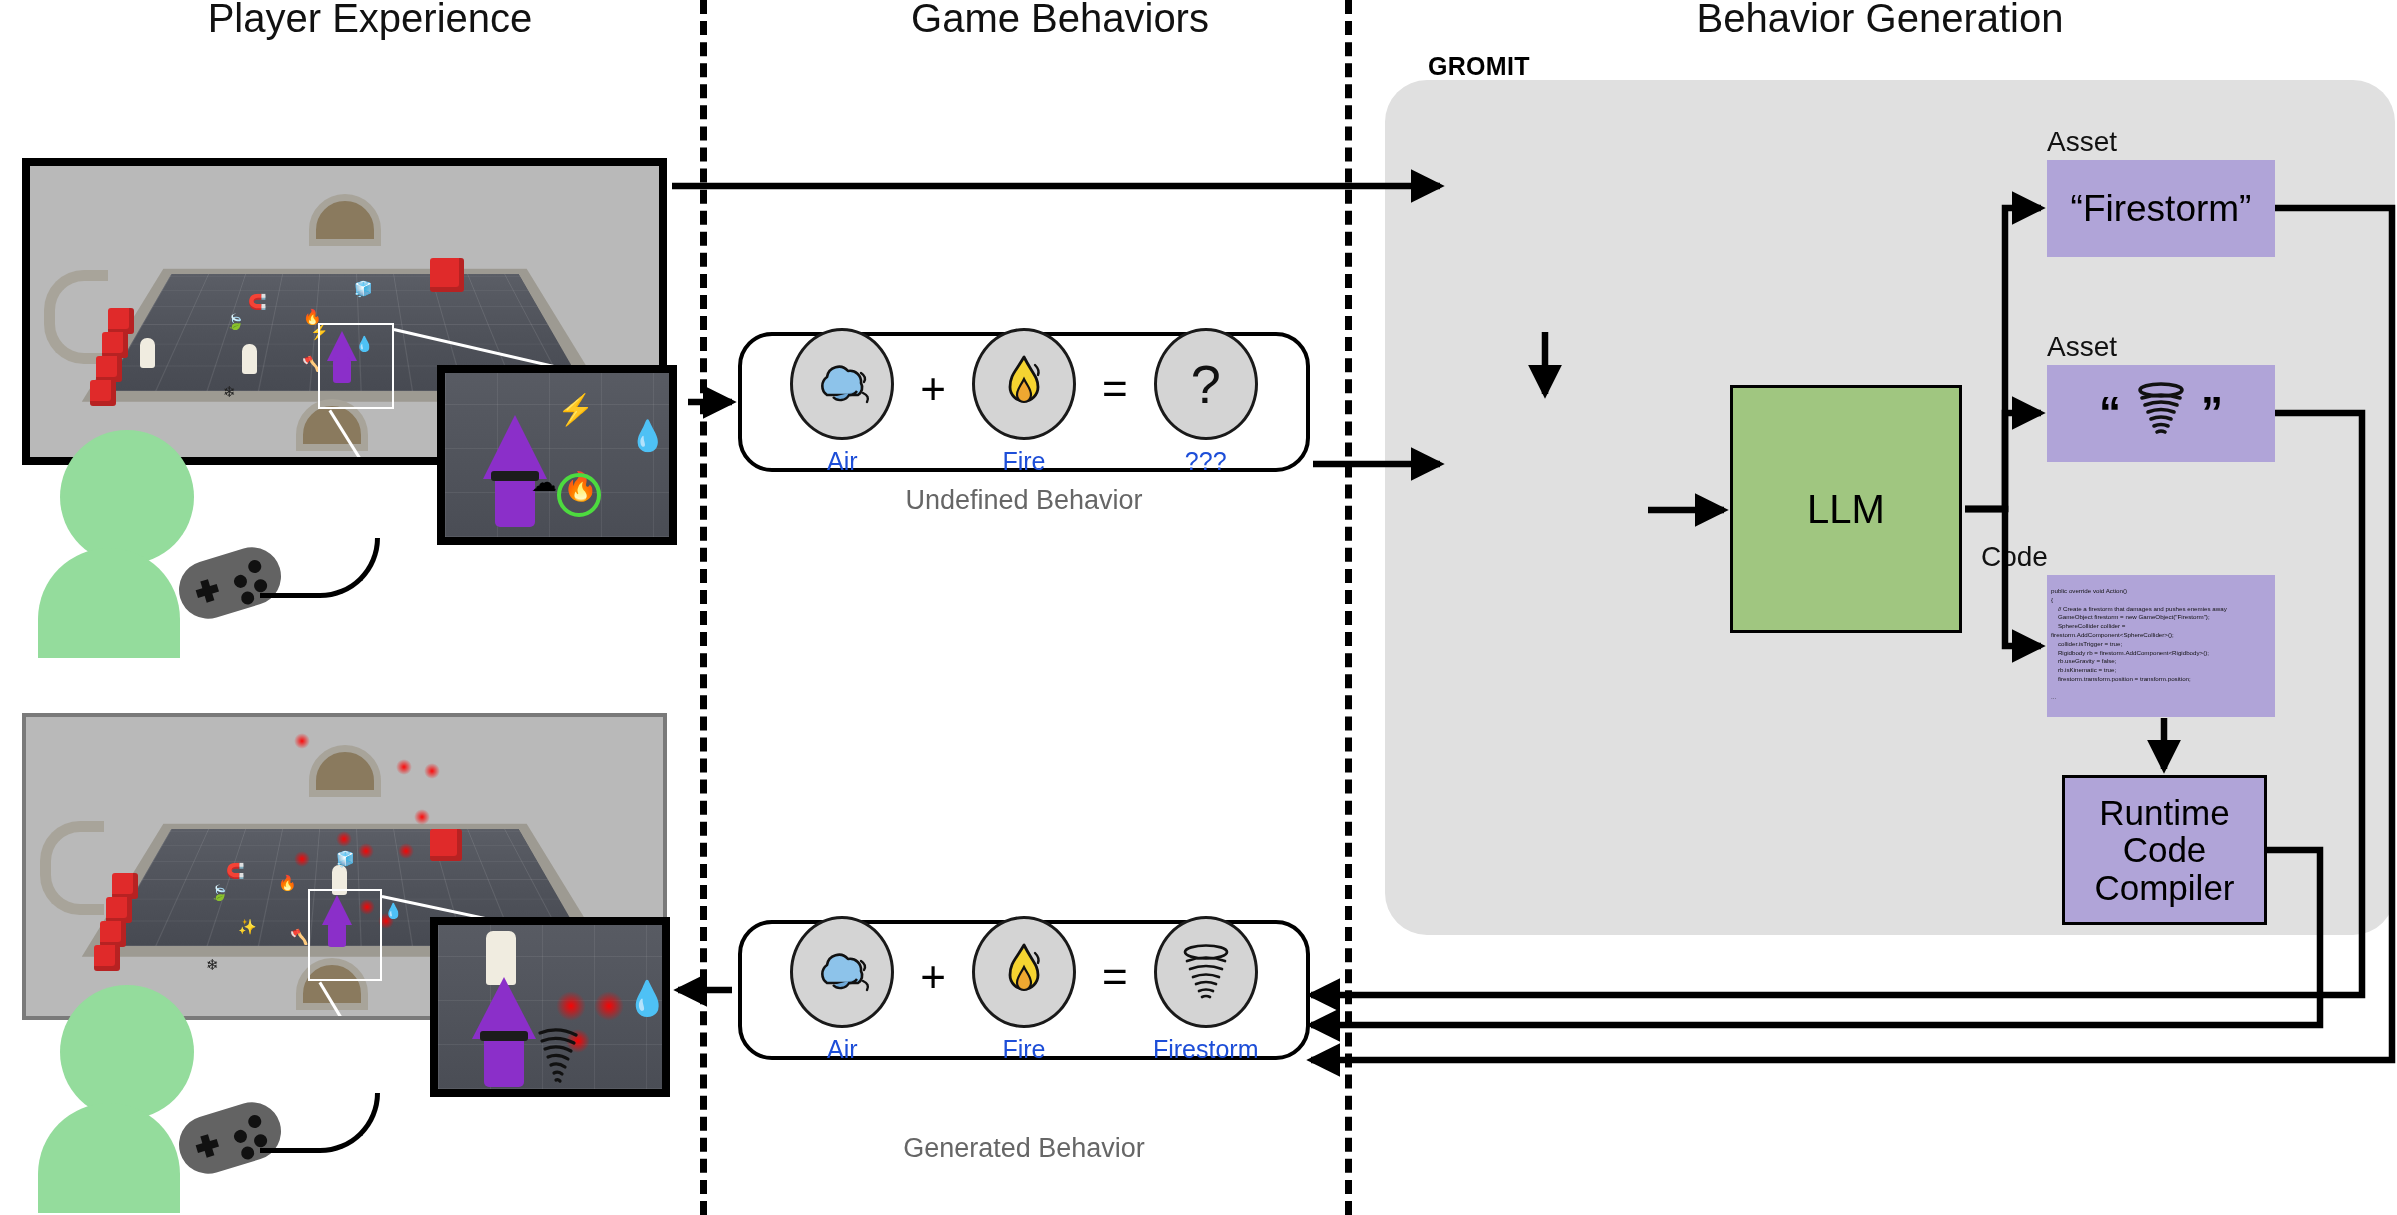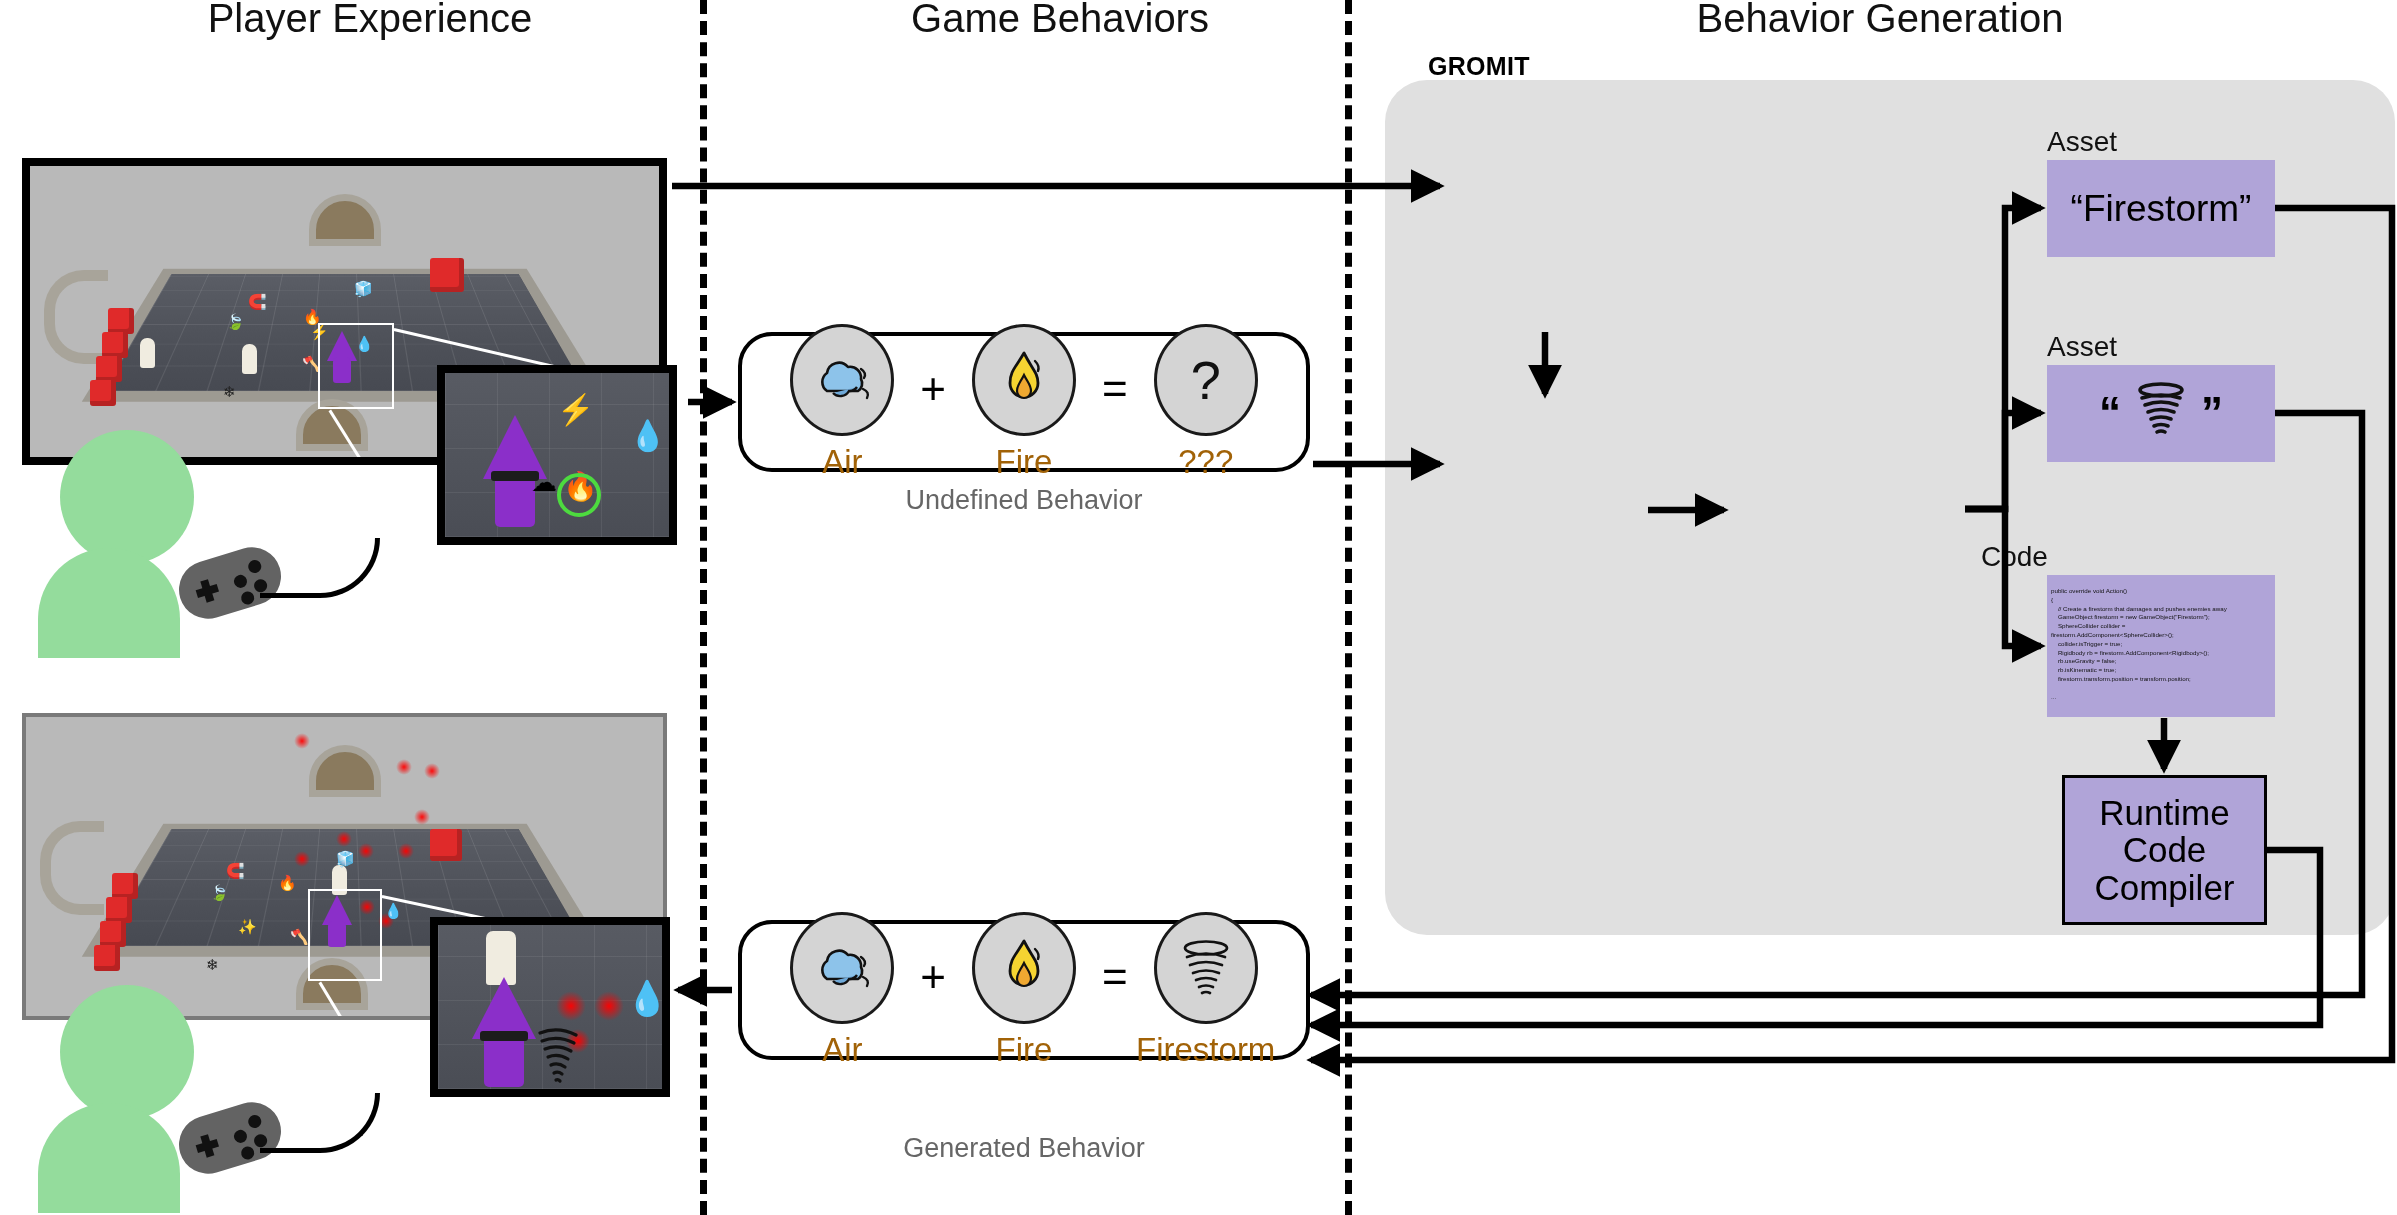--- a/index.html
+++ b/index.html
@@ -92,21 +92,21 @@
   #recipe-bottom { left: 738px; top: 920px; width: 572px; height: 140px; }
 
   .slot { display: flex; flex-direction: column; align-items: center; width: 120px; }
   .orb {
     width: 104px; height: 112px; border-radius: 50%;
     background: #d4d4d4; border: 3.5px solid #1a1a1a;
     display: flex; align-items: center; justify-content: center;
     position: relative;
   }
   .slot-label {
-    margin-top: 7px; font-size: 33px; color: #a16207; white-space: nowrap;
+    margin-top: 7px; font-size: 25px; color: #1d4ed8; white-space: nowrap;
   }
   .op { font-size: 44px; color: #000; font-weight: 400; padding-bottom: 26px; }
   .recipe-caption {
     position: absolute; font-size: 27px; color: #666; text-align: center;
     width: 572px;
   }
   #cap-recipe-top    { left: 738px; top: 485px; }
   #cap-recipe-bottom { left: 738px; top: 1133px; }
 
   .qmark { font-size: 54px; color: #111; font-weight: 500; }
@@ -470,20 +470,21 @@
             <path d="M24 51 q7 -3 14 0"></path>
             <path d="M27 57 q4 -2 8 0"></path>
           </g>
         </svg>
       </div>
       <div class="slot-label">Firestorm</div>
     </div>
   </div>
   <div class="recipe-caption" id="cap-recipe-bottom">Generated Behavior</div>
 
+  <div class="box green" id="box-llm">LLM</div>
 
   <div class="asset-cap" id="cap-asset1">Asset</div>
   <div class="box purple noborder" id="box-asset1">“Firestorm”</div>
 
   <div class="asset-cap" id="cap-asset2">Asset</div>
   <div class="box purple noborder" id="box-asset2">
     <div class="tornado-asset">
       <span class="quote">“</span>
       <span>
         <svg width="72" height="58" viewBox="0 0 62 58">

